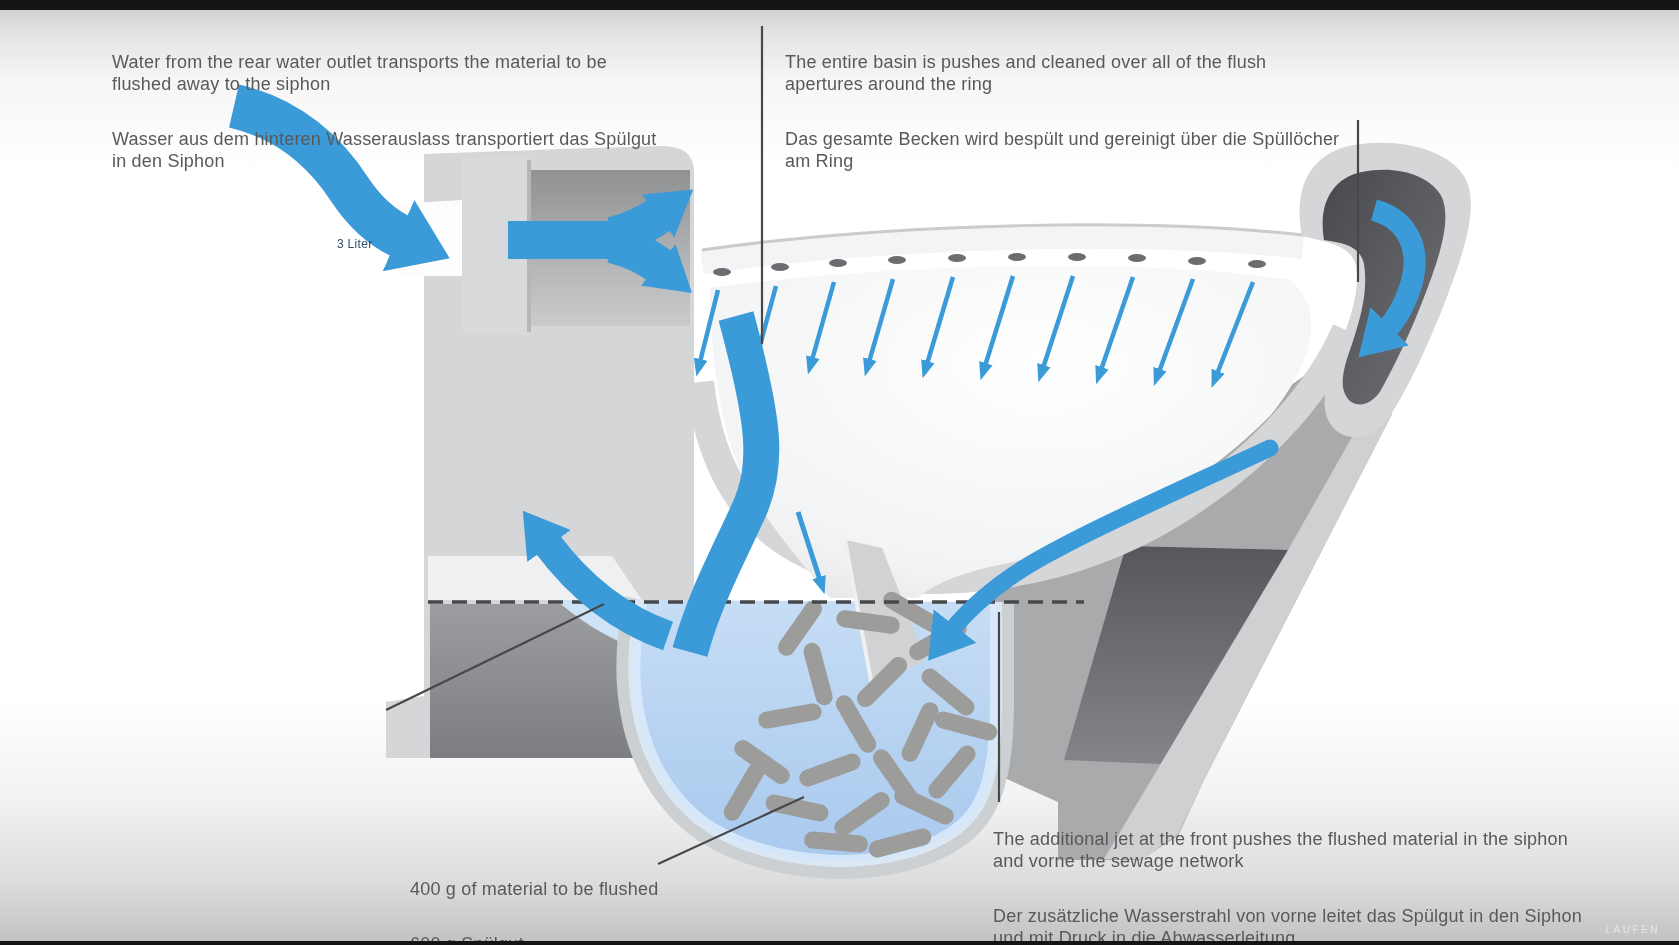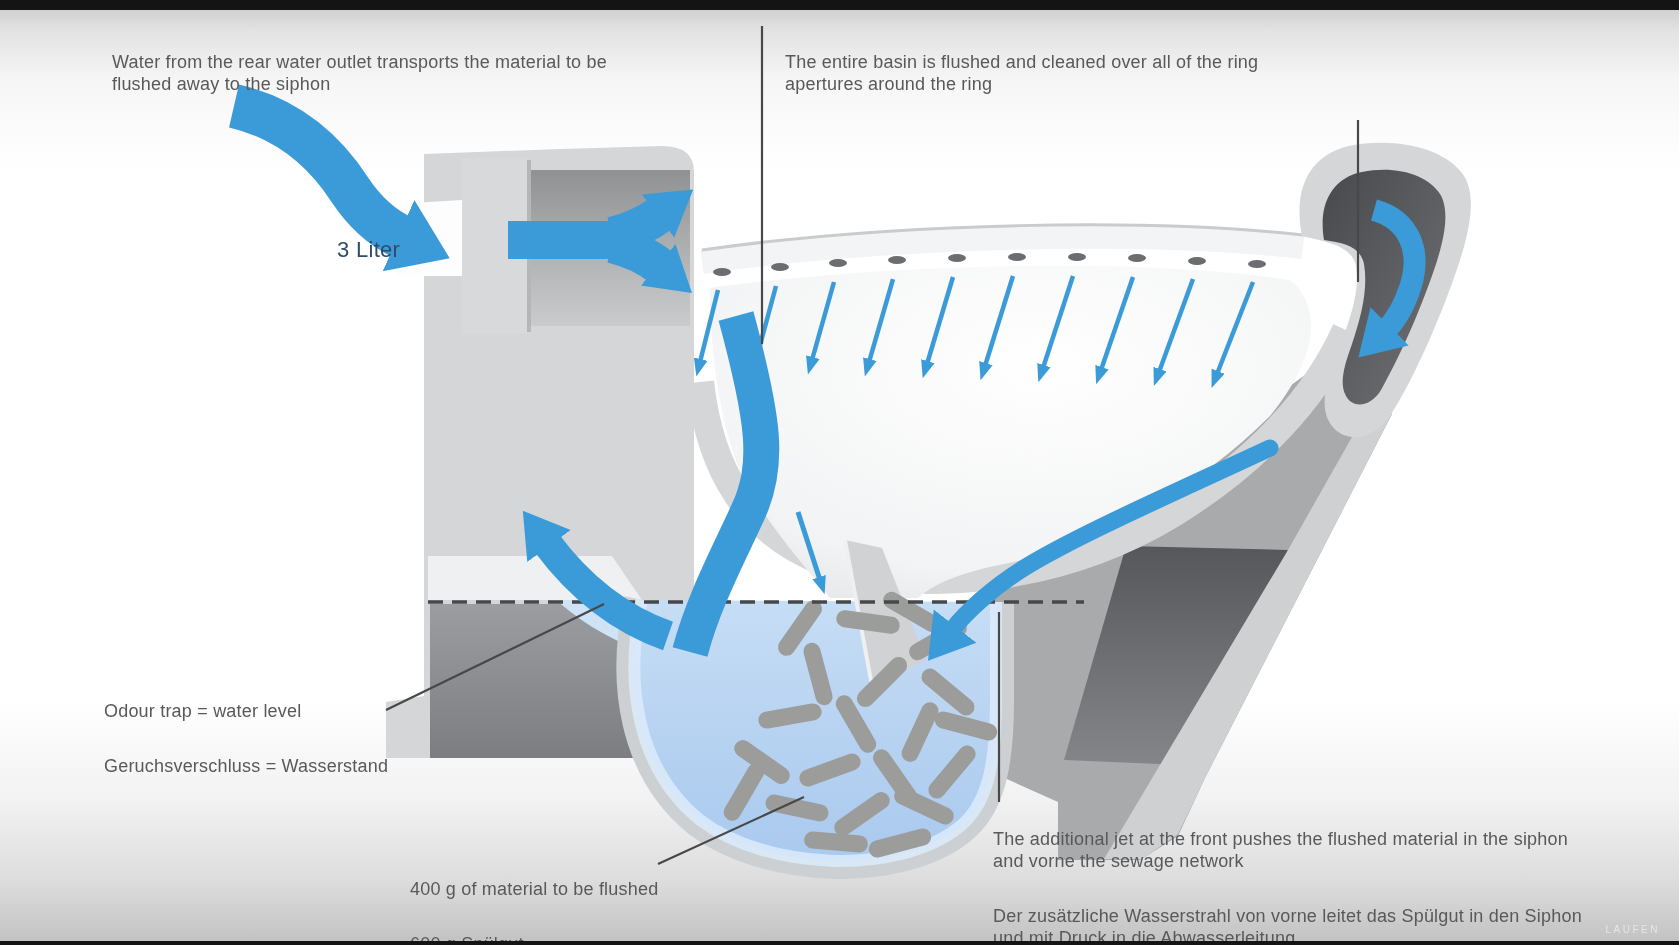--- a/index.html
+++ b/index.html
@@ -12,21 +12,21 @@
   .bar.top{top:0;height:10px;}
   .bar.bottom{bottom:0;height:4px;}
   svg.art{position:absolute;left:0;top:0;z-index:1;}
   .ann{
     position:absolute;z-index:3;color:var(--text-gray,#58595B);
     font-size:18px;line-height:22px;white-space:pre-line;letter-spacing:.2px;
   }
   .ann p{margin:0 0 11px 0;}
   .vol{
     position:absolute;z-index:3;color:var(--volume-label-dark,#2F4D68);
-    font-size:22px;letter-spacing:.3px;
+    font-size:12px;letter-spacing:.3px;
   }
   .watermark{
     position:absolute;right:19px;bottom:10px;z-index:5;
     color:rgba(255,255,255,.55);font-size:10px;letter-spacing:2.5px;font-weight:500;
   }
   
   .c-body{fill:var(--ceramic-light,#D4D6D8);}
   .c-body-stroke{stroke:var(--ceramic-light,#D4D6D8);fill:none;}
   .c-shell-stroke{stroke:#cdd0d2;fill:none;}
   .c-mid{fill:var(--ceramic-mid,#A8AAAC);}
@@ -188,33 +188,33 @@
       <line class="leader" x1="1358" y1="120" x2="1358" y2="282"></line>
       <line class="leader" x1="386" y1="710" x2="604" y2="604"></line>
       <line class="leader" x1="658" y1="864" x2="804" y2="797"></line>
       <line class="leader" x1="999" y1="612" x2="999" y2="802"></line>
     </g>
   </svg>
 
   <div class="ann" style="left:112px;top:29px;">
     <p>Water from the rear water outlet transports the material to be
 flushed away to the siphon</p>
+    <p>Wasser aus dem hinteren Wasserauslass transportiert das Spülgut
+in den Siphon</p>
   </div>
 
   <div class="ann" style="left:785px;top:29px;">
-    <p>The entire basin is flushed and cleaned over all of the ring
+    <p>The entire basin is pushes and cleaned over all of the flush
 apertures around the ring</p>
+    <p>Das gesamte Becken wird bespült und gereinigt über die Spüllöcher
+am Ring</p>
   </div>
 
   <div class="vol" style="left:337px;top:237px;">3 Liter</div>
 
-  <div class="ann" style="left:104px;top:678px;">
-    <p>Odour trap = water level</p>
-    <p>Geruchsverschluss = Wasserstand</p>
-  </div>
 
   <div class="ann" style="left:410px;top:856px;">
     <p>400 g of material to be flushed</p>
     <p>600 g Spülgut</p>
   </div>
 
   <div class="ann" style="left:993px;top:806px;">
     <p>The additional jet at the front pushes the flushed material in the siphon
 and vorne the sewage network</p>
     <p>Der zusätzliche Wasserstrahl von vorne leitet das Spülgut in den Siphon

